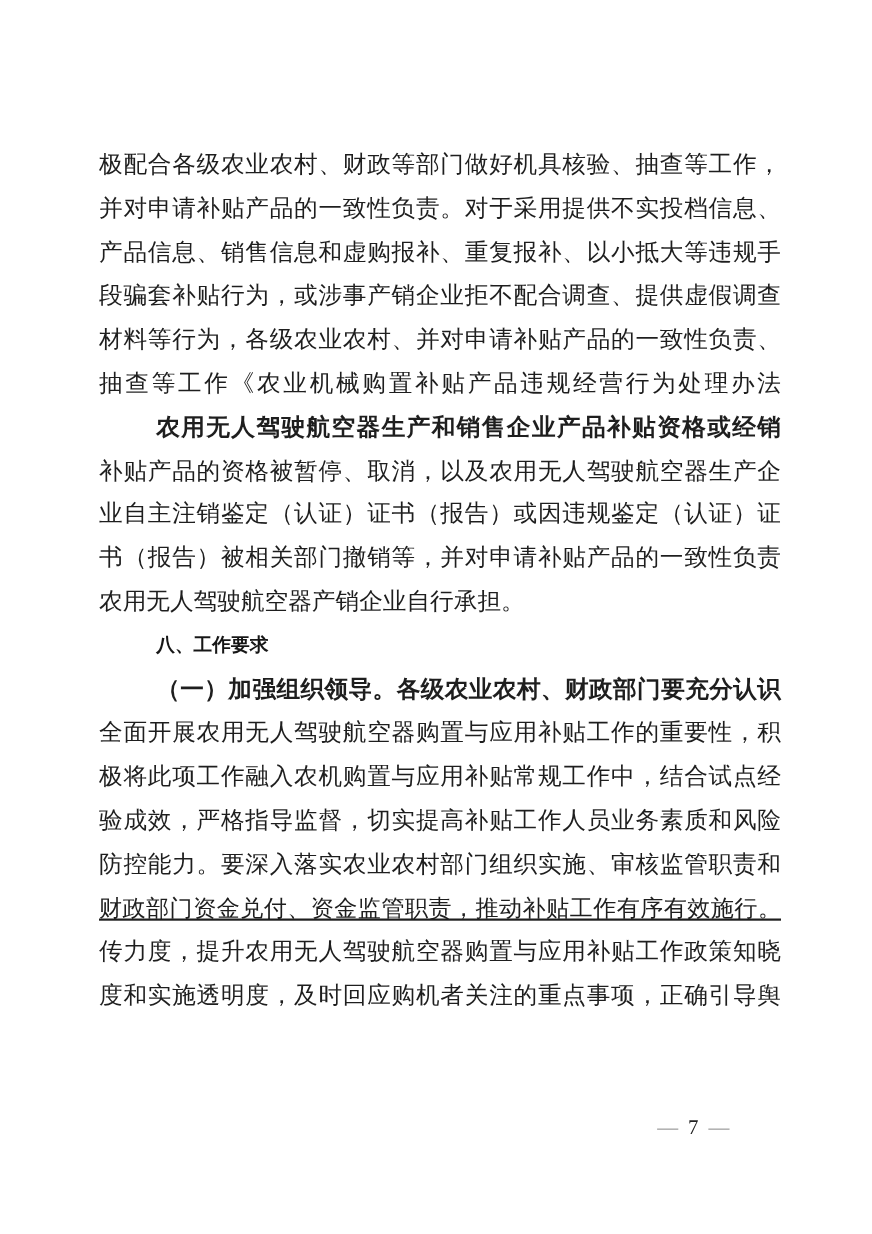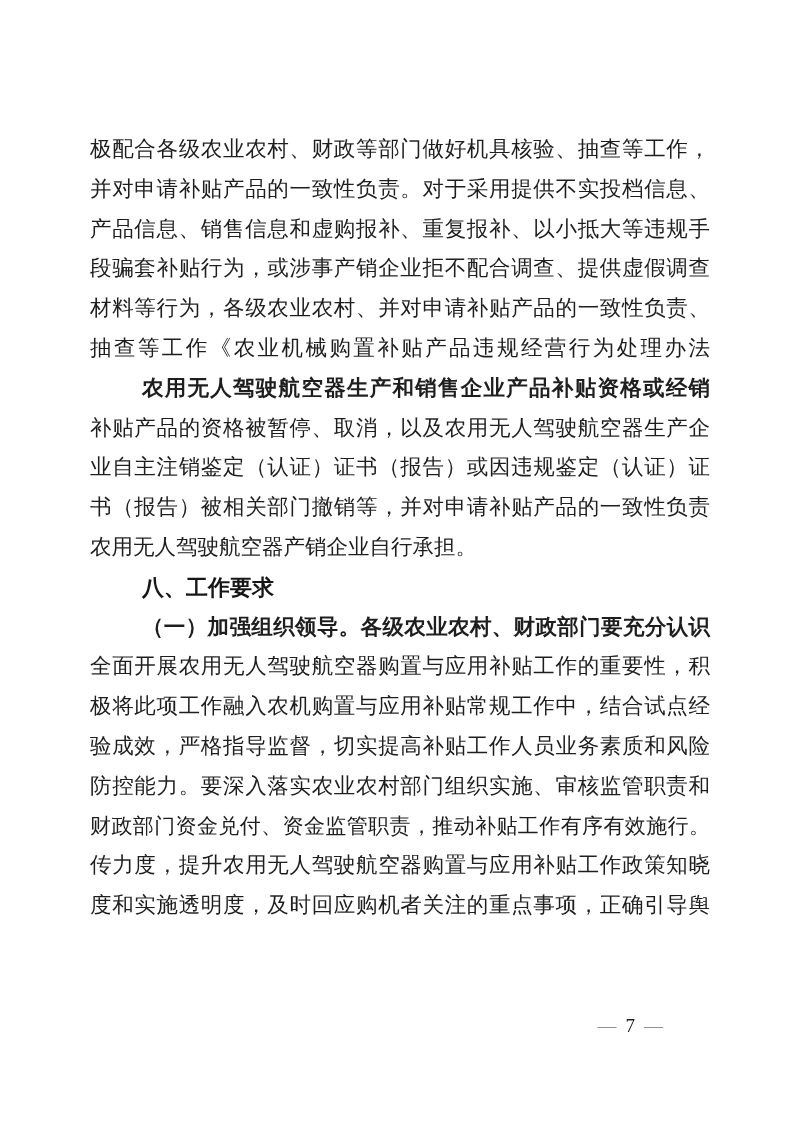--- a/index.html
+++ b/index.html
@@ -25,25 +25,25 @@
     color: #1e1e1e;
     text-align: justify;
     text-align-last: justify;
     text-justify: inter-ideograph;
   }
   .line.no-fill {
     text-align: left;
     text-align-last: left;
   }
   .line.indent { padding-left: 52px; font-weight: bold; }
-  .line.tight { font-size: 21px; }
+  .line.tight { font-size: 21px; text-decoration: underline; }
   .line.heading {
     font-family: "DejaVu Sans", "Liberation Sans", sans-serif;
     font-weight: 700;
-    font-size: 22px;
+    font-size: 17px;
     color: #161616;
   }
   .footer {
     position: absolute;
     top: 1006px;
     right: 130px;
     height: 40px;
     line-height: 40px;
     font-size: 19px;
     color: #2a2a2a;

